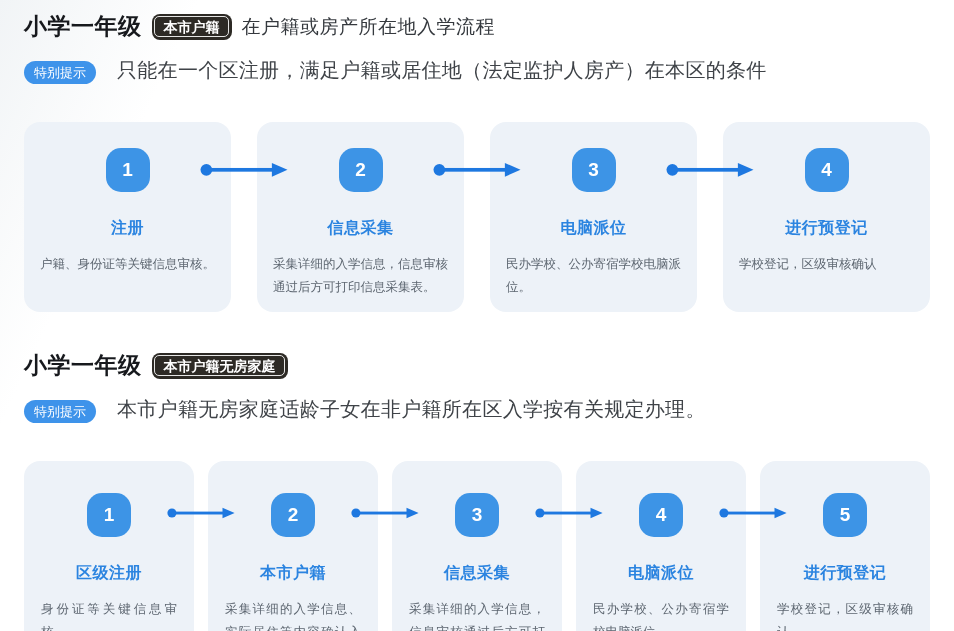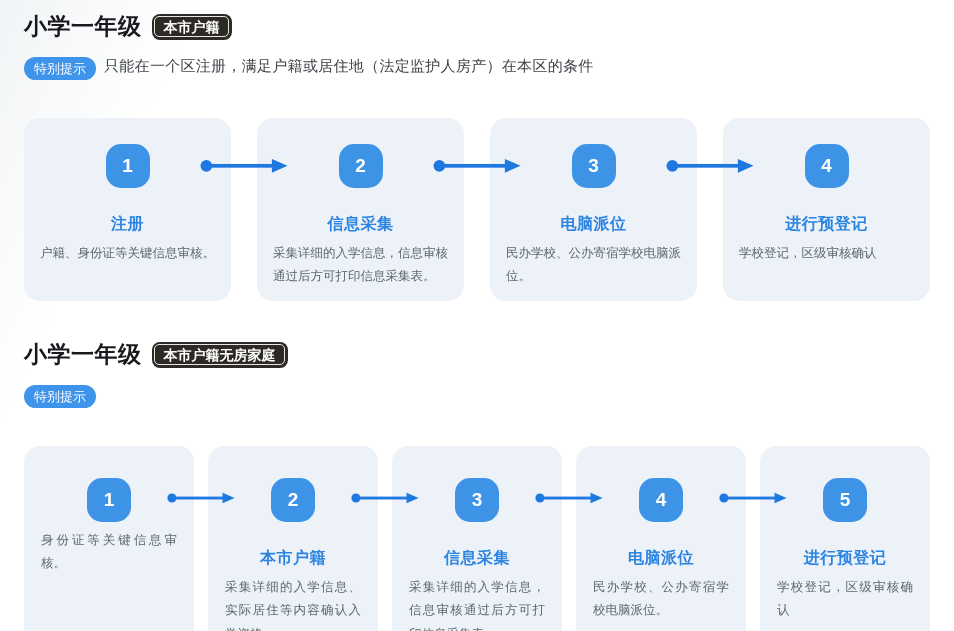--- a/index.html
+++ b/index.html
@@ -21,26 +21,26 @@
     font-size: 14px; font-weight: bold; line-height: 1;
     padding: 6px 12px; border-radius: 8px; white-space: nowrap;
   }
   .dark-badge::after {
     content: ""; position: absolute; inset: 2.5px;
     border: 1px solid rgba(255,255,255,0.88); border-radius: 5px;
     pointer-events: none;
   }
   .heading-rest { font-size: 19px; color: var(--heading-rest); letter-spacing: 0.5px; }
 
-  .tip { display: flex; align-items: flex-start; gap: 8px; margin-top: 16px; }
+  .tip { display: flex; align-items: flex-end; gap: 21px; margin-top: 16px; }
   .tip-badge {
     background: var(--tip-blue); color: #ffffff; font-size: 13px;
     line-height: 1; padding: 5px 10px; border-radius: 999px; white-space: nowrap;
   }
-  .tip-text { font-size: 15px; color: var(--tip-text); letter-spacing: 0.3px; }
+  .tip-text { font-size: 20px; color: var(--tip-text); letter-spacing: 0.3px; }
 
   .steps-row { display: flex; margin-top: 38px; align-items: stretch; }
   .row-a { --gapw: 26px; --arrowtop: 40px; --arroww: 88px; }
   .row-b { --gapw: 14px; --arrowtop: 46px; --arroww: 68px; }
 
   .card {
     flex: 1 1 0; background: var(--card-bg); border-radius: 16px;
     text-align: center;
   }
   .row-a .card { min-height: 165px; padding: 26px 16px 12px; }
@@ -50,41 +50,42 @@
     width: 44px; height: 44px; margin: 0 auto;
     background: var(--accent); border-radius: 15px;
     color: #ffffff; font-size: 19px; font-weight: bold;
     display: flex; align-items: center; justify-content: center;
   }
   .card-title {
     margin-top: 26px; font-size: 16px; font-weight: bold;
     color: var(--title-blue); letter-spacing: 0.5px;
   }
   .card-desc {
-    margin-top: 7px; font-size: 12.5px; line-height: 1.9;
+    margin-top: 14px; font-size: 12.5px; line-height: 1.9;
     color: var(--desc-text); text-align: justify;
   }
 
   .arrow { flex: 0 0 var(--gapw); position: relative; color: var(--arrow-blue); }
   .arrow svg {
     position: absolute; top: var(--arrowtop); left: 50%;
     transform: translateX(-50%); width: var(--arroww); height: auto; display: block;
   }
 
   .section + .section { margin-top: 40px; }
 </style>
 </head>
 <body>
 
 <div class="page">
 
   <section class="section">
     <div class="heading">
       <span class="grade">小学一年级</span>
       <span class="dark-badge">本市户籍</span>
+      <span class="heading-rest">在户籍或房产所在地入学流程</span>
     </div>
     <div class="tip">
       <span class="tip-badge">特别提示</span>
       <span class="tip-text">只能在一个区注册，满足户籍或居住地（法定监护人房产）在本区的条件</span>
     </div>
     <div class="steps-row row-a">
         <div class="card">
           <div class="circle">1</div>
           <div class="card-title">注册</div>
           <div class="card-desc">户籍、身份证等关键信息审核。</div>
@@ -128,24 +129,26 @@
       </div>
   </section>
 
   <section class="section">
     <div class="heading">
       <span class="grade">小学一年级</span>
       <span class="dark-badge">本市户籍无房家庭</span>
     </div>
     <div class="tip">
       <span class="tip-badge">特别提示</span>
+      <span class="tip-text">本市户籍无房家庭适龄子女在非户籍所在区入学按有关规定办理。</span>
     </div>
     <div class="steps-row row-b">
         <div class="card">
           <div class="circle">1</div>
+          <div class="card-title">区级注册</div>
           <div class="card-desc">身份证等关键信息审核。</div>
         </div>
         <div class="arrow">
           <svg viewBox="0 0 90 16" xmlns="http://www.w3.org/2000/svg">
             <circle cx="6.5" cy="8" r="6" fill="currentColor"></circle>
             <rect x="6" y="6.1" width="70" height="3.8" fill="currentColor"></rect>
             <path d="M73.5 1 L89.5 8 L73.5 15 Z" fill="currentColor"></path>
           </svg>
         </div>
         <div class="card">

